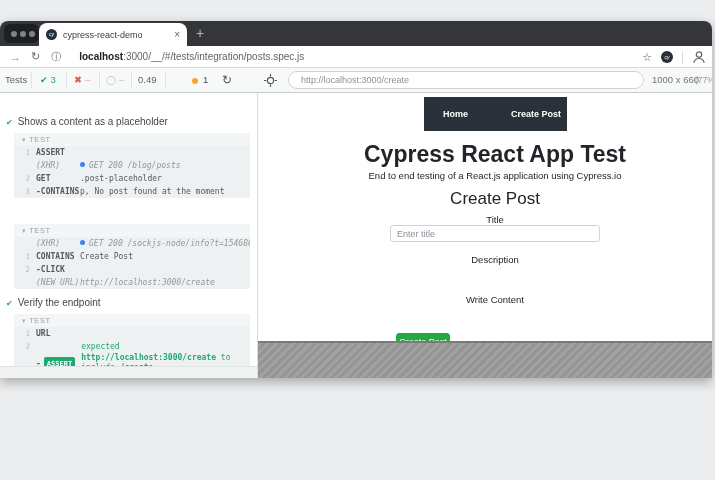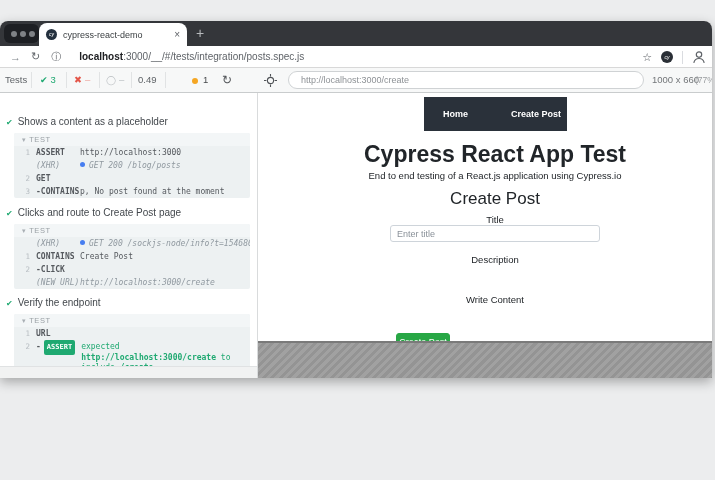--- a/index.html
+++ b/index.html
@@ -75,21 +75,21 @@
   .cmd-row { display:flex; min-height:13px; line-height:13px; font-family:"DejaVu Sans Mono", monospace;
              font-size:8px; color:#55595e; }
   .cmd-num { flex:0 0 16px; text-align:right; color:#b8bec3; font-size:7.5px; }
   .cmd-method { flex:0 0 44px; margin-left:6px; font-weight:700; white-space:nowrap; }
   .cmd-msg { flex:1 1 auto; white-space:nowrap; overflow:hidden; }
   .cmd-row.xhr .cmd-method { font-weight:400; font-style:italic; color:#9099a0; }
   .cmd-row.xhr .cmd-msg { font-style:italic; color:#9099a0; }
   .xhr-dot { display:inline-block; width:5px; height:5px; border-radius:50%; background:#477ef0;
              margin-right:4px; vertical-align:1px; }
   .assert-row { align-items:flex-start; }
-  .assert-row .cmd-method { flex:0 0 auto; margin-left:6px; }
+  .assert-row .cmd-method { flex:0 0 auto; margin-left:6px;margin-top:17px; }
   .badge { display:inline-block; background:#1fa971; color:#fff; font-size:7px; font-weight:700;
            padding:1px 3px; border-radius:2px; margin-left:3px; }
   .assert-msg { flex:1 1 auto; margin-left:6px; white-space:normal; line-height:10.5px; padding:2px 2px 2px 0;
                 color:#1fa971; font-size:8px; }
   .assert-msg b { font-weight:700; }
   .reporter-rest { position:absolute; left:0; right:0; top:273px; bottom:0; background:#f1f2f2;
                    border-top:1px solid #e0e2e3; }
 
   
   .aut { position:absolute; left:258px; top:0; width:454px; height:100%; background:#fff; overflow:hidden; }
@@ -182,41 +182,38 @@
       <div class="reporter">
 
         <div class="test-title" style="top:23px">
           <span class="chk">✔</span><span>Shows a content as a placeholder</span>
         </div>
         <div class="cmd-block" style="top:40px">
           <div class="cmd-header"><span class="caret">▾</span><span>TEST</span></div>
           <div class="cmd-row">
             <span class="cmd-num">1</span>
             <span class="cmd-method">ASSERT</span>
-            <span class="cmd-msg">http://localhost:3000</span>
           </div>
           <div class="cmd-row xhr">
             <span class="cmd-num"></span>
             <span class="cmd-method">(XHR)</span>
             <span class="cmd-msg"><span class="xhr-dot"></span><span>GET 200 /blog/posts</span></span>
           </div>
           <div class="cmd-row">
             <span class="cmd-num">2</span>
             <span class="cmd-method">GET</span>
+            <span class="cmd-msg">.post-placeholder</span>
           </div>
           <div class="cmd-row">
             <span class="cmd-num">3</span>
             <span class="cmd-method">-CONTAINS</span>
             <span class="cmd-msg">p, No post found at the moment</span>
           </div>
         </div>
 
-        <div class="test-title" style="top:114px">
-          <span class="chk">✔</span><span>Clicks and route to Create Post page</span>
-        </div>
         <div class="cmd-block" style="top:131px">
           <div class="cmd-header"><span class="caret">▾</span><span>TEST</span></div>
           <div class="cmd-row xhr">
             <span class="cmd-num"></span>
             <span class="cmd-method">(XHR)</span>
             <span class="cmd-msg"><span class="xhr-dot"></span><span>GET 200 /sockjs-node/info?t=1546869…</span></span>
           </div>
           <div class="cmd-row">
             <span class="cmd-num">1</span>
             <span class="cmd-method">CONTAINS</span>

